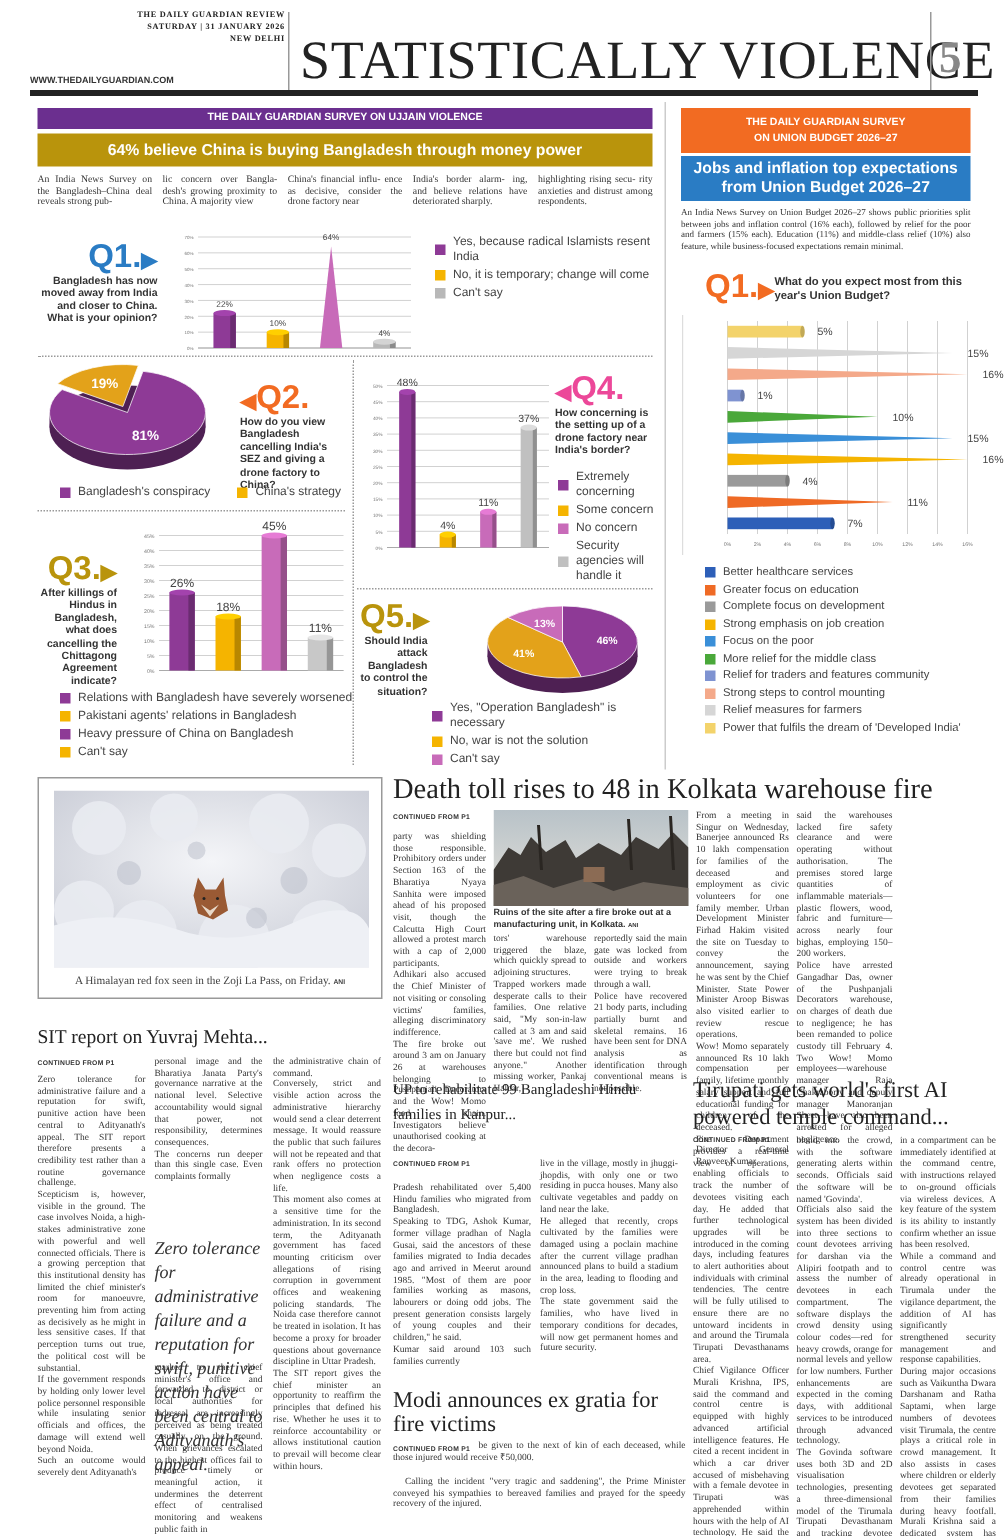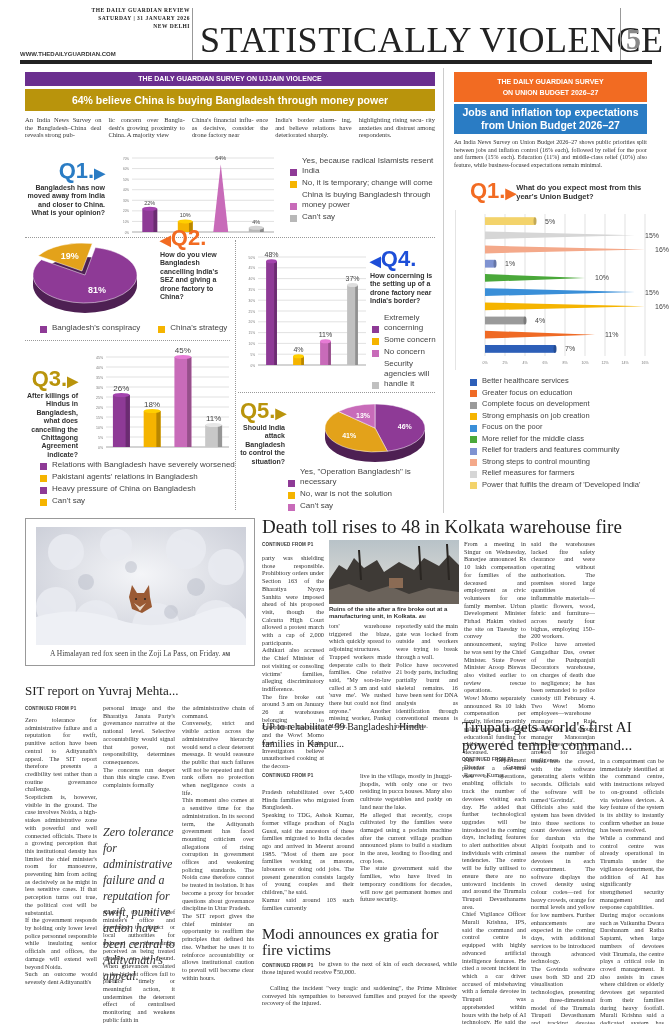--- a/index.html
+++ b/index.html
@@ -12,21 +12,21 @@
 .pagenum{left:626px;top:22px;font-size:30px;font-weight:bold;color:#888;font-family:"Liberation Serif",serif}
 .rule{left:20px;top:60px;width:632px;height:4px;background:#222}
 .bar-purple{background:#6b2f8f;color:#fff;font-family:"Liberation Sans",sans-serif;font-weight:bold;text-align:center}
 .bar-gold{background:#b9940c;color:#fff;font-family:"Liberation Sans",sans-serif;font-weight:bold;text-align:center}
 .bar-orange{background:#f26b22;color:#fff;font-family:"Liberation Sans",sans-serif;font-weight:bold;text-align:center}
 .bar-blue{background:#2a7cc4;color:#fff;font-family:"Liberation Sans",sans-serif;font-weight:bold;text-align:center}
 .intro{font-size:6.5px;line-height:7.6px;color:#333;text-align:justify}
 .qnum{font-family:"Liberation Sans",sans-serif;font-weight:bold;font-size:22px;line-height:22px}
 .qtext{font-family:"Liberation Sans",sans-serif;font-weight:bold;font-size:7px;line-height:8.4px;color:#333}
 .legend{font-family:"Liberation Sans",sans-serif;font-size:8px;color:#444;line-height:10px}
-.legend .row{display:flex;align-items:flex-end;margin-bottom:2px}
+.legend .row{display:flex;align-items:center;margin-bottom:2px}
 .sw{width:7px;height:7px;margin-right:5px;margin-top:1.5px;flex:0 0 7px}
 .dotted-h{border-top:1px dotted #999;height:0}
 .dotted-v{border-left:1px dotted #999;width:0}
 .body-text{font-size:6.3px;line-height:7.7px;color:#333;text-align:justify}
 .headline{font-family:"Liberation Serif",serif;color:#222}
 .cont{font-family:"Liberation Sans",sans-serif;font-size:4.5px;font-weight:bold;color:#333;letter-spacing:.2px}
 .pull{font-style:italic;font-size:12px;line-height:16px;color:#333;font-family:"Liberation Serif",serif}
 .caption{font-size:6px;font-family:"Liberation Sans",sans-serif;font-weight:bold;color:#333;line-height:7px}
 svg text{font-family:"Liberation Sans",sans-serif}
 </style>
@@ -96,40 +96,36 @@
 <div class="abs legend" style="left:290px;top:156px;width:145px">
   <div class="row">
       <span class="sw" style="background:#8e3a96"></span>
       <span>Yes, because radical Islamists resent India</span>
     </div>
   <div class="row">
       <span class="sw" style="background:#f5b400"></span>
       <span>No, it is temporary; change will come</span>
     </div>
   <div class="row">
-      <span class="sw" style="background:#c86bb9"></span>
-      <span>China is buying Bangladesh through money power</span>
-    </div>
-  <div class="row">
       <span class="sw" style="background:#b8b8b8"></span>
       <span>Can't say</span>
     </div>
 </div>
 <div class="abs dotted-h" style="left:25px;top:237px;width:410px"></div>
 <div class="abs dotted-v" style="left:235px;top:240px;height:270px"></div>
 
 <svg class="abs" id="chart-q2" style="left:30px;top:240px" width="120" height="80">
     <ellipse cx="55" cy="45" rx="52" ry="28" fill="#4e2053"></ellipse>
     <rect x="3" y="35" width="104" height="10" fill="#55235a"></rect>
     <path d="M55 35 L65.33080520134318 7.558135820445234 A52 28 0 1 1 11.418394392165808 19.72587000133643 Z" fill="#8e3a96" stroke="#fff" stroke-width="0.5"></path>
     <text x="67.06078395771374" y="53.49401431016011" font-size="9" text-anchor="middle" fill="#fff" font-weight="bold">81%</text>
     <path d="M51.907491292893916 31.027175817907665 L8.325885685059724 15.753045819244093 A52 28 0 0 1 62.23829649423715 3.5853116383529056 Z" fill="#e3a21a" stroke="#fff" stroke-width="0.5"></path>
     <text x="39.84670733518019" y="18.533161507747558" font-size="9" text-anchor="middle" fill="#fff" font-weight="bold">19%</text>
   </svg>
-<div class="abs" style="left:160px;top:227px;width:70px">
+<div class="abs" style="left:160px;top:254px;width:70px">
   <div class="qnum" style="color:#f26b22"><span style="font-size:14px">◀</span><span>Q2.</span></div>
   <div class="qtext">How do you view Bangladesh cancelling India's SEZ and giving a drone factory to China?</div>
 </div>
 <div class="abs legend" style="left:40px;top:323px;width:190px;display:flex;gap:18px">
   <div class="row">
       <span class="sw" style="background:#8e3a96"></span>
       <span>Bangladesh's conspiracy</span>
     </div>
   <div class="row">
       <span class="sw" style="background:#f5b400"></span>
@@ -235,21 +231,21 @@
     <rect x="80.1" y="96.24" width="10.8" height="23.760000000000005" fill="#c86bb9"></rect>
     <rect x="88.2" y="96.24" width="2.7" height="23.760000000000005" fill="#96508b"></rect>
     <ellipse cx="85.5" cy="96.24" rx="5.4" ry="2" fill="#e67bd5"></ellipse>
     <text x="85.5" y="92.24" font-size="7" text-anchor="middle" fill="#444">11%</text>
     <rect x="107.1" y="40.08" width="10.8" height="79.92" fill="#c0c0c0"></rect>
     <rect x="115.2" y="40.08" width="2.7" height="79.92" fill="#909090"></rect>
     <ellipse cx="112.5" cy="40.08" rx="5.4" ry="2" fill="#dddddd"></ellipse>
     <text x="112.5" y="36.08" font-size="7" text-anchor="middle" fill="#444">37%</text>
   </svg>
 <div class="abs" style="left:370px;top:248px;width:68px">
-  <div class="qnum" style="color:#1d4ed8"><span style="font-size:14px">◀</span><span>Q4.</span></div>
+  <div class="qnum" style="color:#ec4899"><span style="font-size:14px">◀</span><span>Q4.</span></div>
   <div class="qtext">How concerning is the setting up of a drone factory near India's border?</div>
 </div>
 <div class="abs legend" style="left:372px;top:313px;width:66px">
   <div class="row">
       <span class="sw" style="background:#8e3a96"></span>
       <span>Extremely concerning</span>
     </div>
   <div class="row">
       <span class="sw" style="background:#f5b400"></span>
       <span>Some concern</span>

